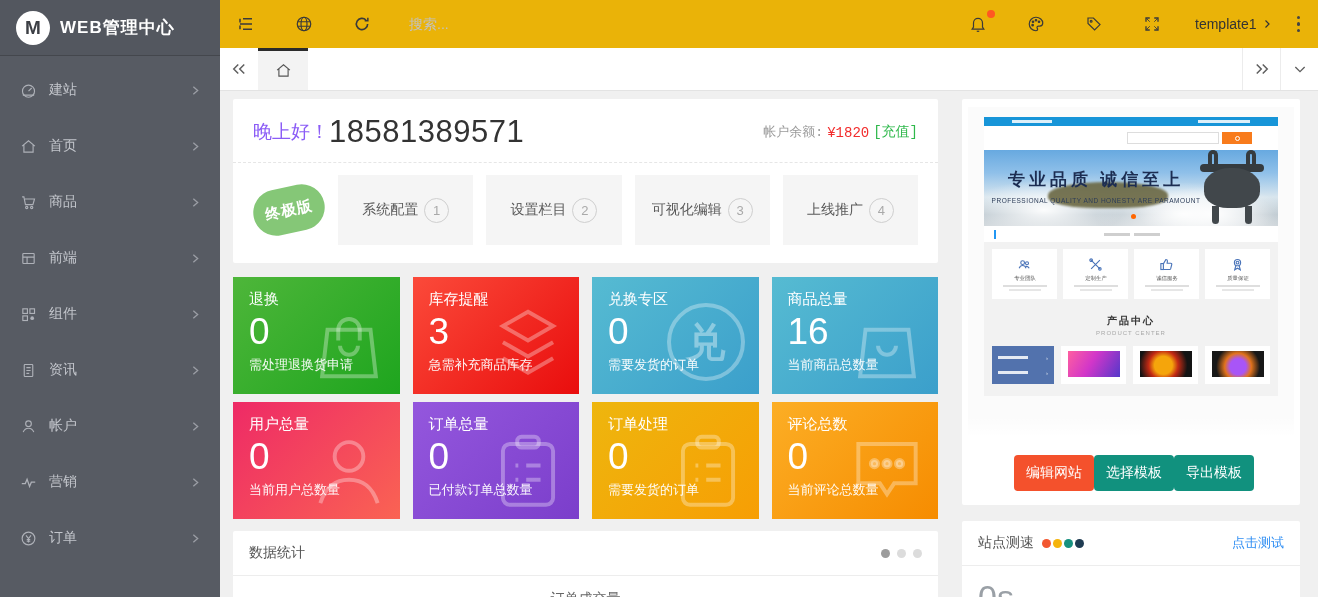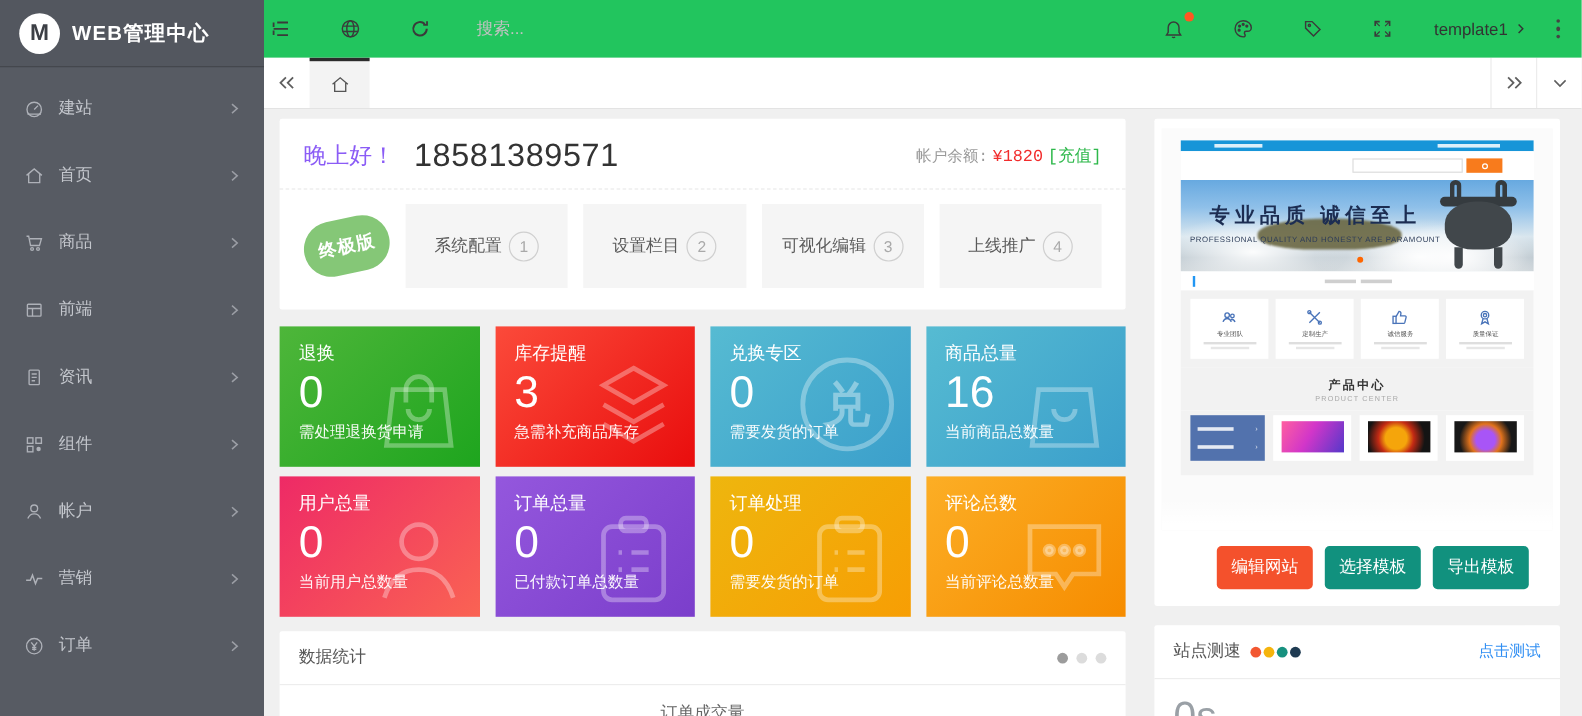--- a/index.html
+++ b/index.html
@@ -12,21 +12,21 @@
   .logo-circle { width:34px; height:34px; border-radius:50%; background:#fff; color:#3c3f45; font-weight:bold; font-size:19px; display:flex; align-items:center; justify-content:center; }
   .logo-title { color:#fff; font-size:17px; font-weight:bold; letter-spacing:1px; }
   .menu { padding-top:6px; }
   .menu-item { height:56px; display:flex; align-items:center; padding:0 18px 0 20px; color:#c3c6cc; cursor:pointer; }
   .menu-item .mi-icon { width:17px; height:17px; color:#aeb1b8; margin-right:12px; flex:0 0 17px; }
   .menu-item .mi-label { font-size:14px; flex:1; }
   .menu-item .mi-chev { width:13px; height:13px; color:#9b9ea5; }
   svg { display:block; }
 
   
-  .header { position:absolute; left:205px; top:0; right:0; height:48px; background:#22c55e; display:flex; align-items:center; z-index:4; }
+  .header { position:absolute; left:217px; top:0; right:0; height:48px; background:#eab308; display:flex; align-items:center; z-index:4; }
   .h-icon { width:18px; height:18px; color:#3a3a3a; cursor:pointer; }
   .h-btn { padding:0 20px; height:48px; display:flex; align-items:center; cursor:pointer; }
   .search-box { margin-left:18px; flex:0 0 260px; }
   .search-box input { border:none; outline:none; font-size:14px; color:#555; width:100%; background:transparent; }
   .search-box input::placeholder { color:#c2c2c2; }
   .h-right { margin-left:auto; display:flex; align-items:center; }
   .bell-wrap { position:relative; }
   .bell-dot { position:absolute; top:10px; right:12px; width:8px; height:8px; border-radius:50%; background:#ff5722; }
   .tpl-switch { display:flex; align-items:center; gap:4px; font-size:14px; color:#333; padding:0 14px; cursor:pointer; }
   .kebab { display:flex; flex-direction:column; gap:3px; padding:0 18px 0 10px; cursor:pointer; }
@@ -43,21 +43,21 @@
   .content { position:absolute; left:220px; top:91px; right:0; bottom:0; padding:8px 18px 0 13px; display:flex; gap:24px; }
   .main-col { width:705px; flex:0 0 705px; }
   .right-col { flex:1; }
 
   .card { background:#fff; border-radius:2px; }
 
   
   .welcome-card { margin-bottom:14px; }
   .greet-row { display:flex; align-items:center; padding:15px 20px 12px; border-bottom:1px dashed #e6e6e6; }
   .greet-hello { font-size:19px; color:#8b5cf6; }
-  .greet-phone { font-size:27px; color:#333; margin-left:16px; letter-spacing:.5px; }
+  .greet-phone { font-size:31px; color:#333; margin-left:0; letter-spacing:.5px; }
   .balance { margin-left:auto; font-size:13px; color:#9a9a9a; display:flex; align-items:flex-end; gap:4px;font-family:Liberation Mono, monospace; }
   .balance .amt { color:#f22c2c; font-size:14px; }
   .balance .recharge { color:#2eb84b; font-size:14px; cursor:pointer; }
   .steps-row { display:flex; align-items:center; gap:13px; padding:12px 20px 18px; }
   .version-pill { flex:0 0 72px; height:46px; border-radius:24px; background:#85c777; color:#fff; font-size:15px; font-weight:bold; display:flex; align-items:center; justify-content:center; transform:rotate(-12deg); letter-spacing:1px; }
   .step-card { flex:1; background:#f5f5f5; height:70px; display:flex; align-items:center; justify-content:center; gap:6px; cursor:pointer; }
   .step-label { font-size:14px; color:#5a5a5a; }
   .step-num { width:25px; height:25px; border-radius:50%; border:1px solid #cfcfcf; color:#a9a9a9; font-size:13px; display:flex; align-items:center; justify-content:center; }
 
   
@@ -131,21 +131,21 @@
   .pmenu { flex:0 0 62px; height:38px; background:#5272ad; padding:4px 6px; display:flex; flex-direction:column; justify-content:space-around; }
   .pmenu .prow { display:flex; align-items:center; justify-content:space-between; }
   .pmenu .prow i { display:block; width:30px; height:3px; background:rgba(255,255,255,.85); }
   .pmenu .prow b { color:rgba(255,255,255,.8); font-size:6px; font-weight:normal; }
   .pcard { flex:1; background:#fff; height:38px; display:flex; align-items:flex-start; justify-content:center; padding-top:5px; }
   .pthumb { width:52px; height:26px; }
   .t1 { background:linear-gradient(120deg,#ff5fa0,#d236c9 45%,#5438ca); }
   .t2 { background:radial-gradient(circle at 45% 55%,#f5a50b 0 28%,#c32a14 46%,#141414 75%); }
   .t3 { background:radial-gradient(circle at 50% 60%,#a855f7 0 26%,#e2731c 44%,#181818 72%); }
   .preview-fade { position:absolute; left:0; right:0; bottom:0; height:26px; background:linear-gradient(rgba(255,255,255,0),#fff 80%); }
-  .tpl-buttons { display:flex; gap:10px; padding:13px 0 6px 46px; }
+  .tpl-buttons { display:flex; padding:13px 0 6px 46px; }
   .tpl-btn { border:none; color:#fff; font-size:14px; padding:9px 12px; border-radius:4px; cursor:pointer; font-family:inherit; }
   .b-orange { background:#f4512c; }
   .b-teal { background:#11917e; }
 
   
   .speed-header { display:flex; align-items:center; padding:13px 16px; border-bottom:1px solid #ededed; }
   .speed-title { font-size:14px; color:#555; margin-right:8px; }
   .speed-dots { display:flex; gap:2px; }
   .speed-dots i { width:9px; height:9px; border-radius:50%; }
   .sd1 { background:#f25731; } .sd2 { background:#f5b40c; } .sd3 { background:#17917f; } .sd4 { background:#1f3b52; }
@@ -220,42 +220,42 @@
       <span class="mi-chev">
           <svg viewBox="0 0 24 24" fill="none" stroke="currentColor" stroke-width="2.4">
             <path d="m8 5 8 7-8 7"></path>
           </svg>
         </span>
     </div>
 
     <div class="menu-item">
       <span class="mi-icon">
           <svg viewBox="0 0 24 24" fill="none" stroke="currentColor" stroke-width="1.6">
-            <rect x="6" y="3.5" width="12" height="17" rx="1"></rect>
-            <path d="M9 8h6M9 12h6M9 16h4"></path>
-          </svg>
-        </span>
-      <span class="mi-label">资讯</span>
-      <span class="mi-chev">
-          <svg viewBox="0 0 24 24" fill="none" stroke="currentColor" stroke-width="2.4">
-            <path d="m8 5 8 7-8 7"></path>
-          </svg>
-        </span>
-    </div>
-
-    <div class="menu-item">
-      <span class="mi-icon">
-          <svg viewBox="0 0 24 24" fill="none" stroke="currentColor" stroke-width="1.6">
             <rect x="4" y="4" width="6.5" height="6.5"></rect>
             <rect x="4" y="14" width="6.5" height="6.5"></rect>
             <rect x="14" y="4" width="6.5" height="6.5"></rect>
             <circle cx="17.2" cy="17.2" r="2.6" fill="currentColor" stroke="none"></circle>
           </svg>
         </span>
       <span class="mi-label">组件</span>
+      <span class="mi-chev">
+          <svg viewBox="0 0 24 24" fill="none" stroke="currentColor" stroke-width="2.4">
+            <path d="m8 5 8 7-8 7"></path>
+          </svg>
+        </span>
+    </div>
+
+    <div class="menu-item">
+      <span class="mi-icon">
+          <svg viewBox="0 0 24 24" fill="none" stroke="currentColor" stroke-width="1.6">
+            <rect x="6" y="3.5" width="12" height="17" rx="1"></rect>
+            <path d="M9 8h6M9 12h6M9 16h4"></path>
+          </svg>
+        </span>
+      <span class="mi-label">资讯</span>
       <span class="mi-chev">
           <svg viewBox="0 0 24 24" fill="none" stroke="currentColor" stroke-width="2.4">
             <path d="m8 5 8 7-8 7"></path>
           </svg>
         </span>
     </div>
 
 
     <div class="menu-item">
       <span class="mi-icon">

